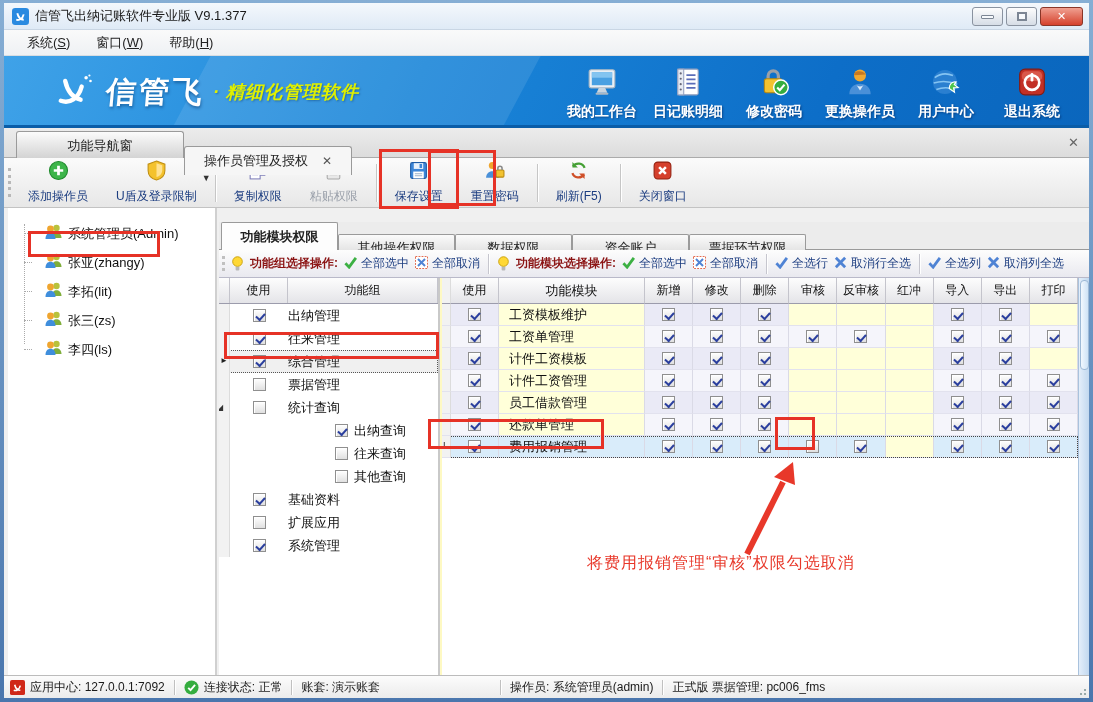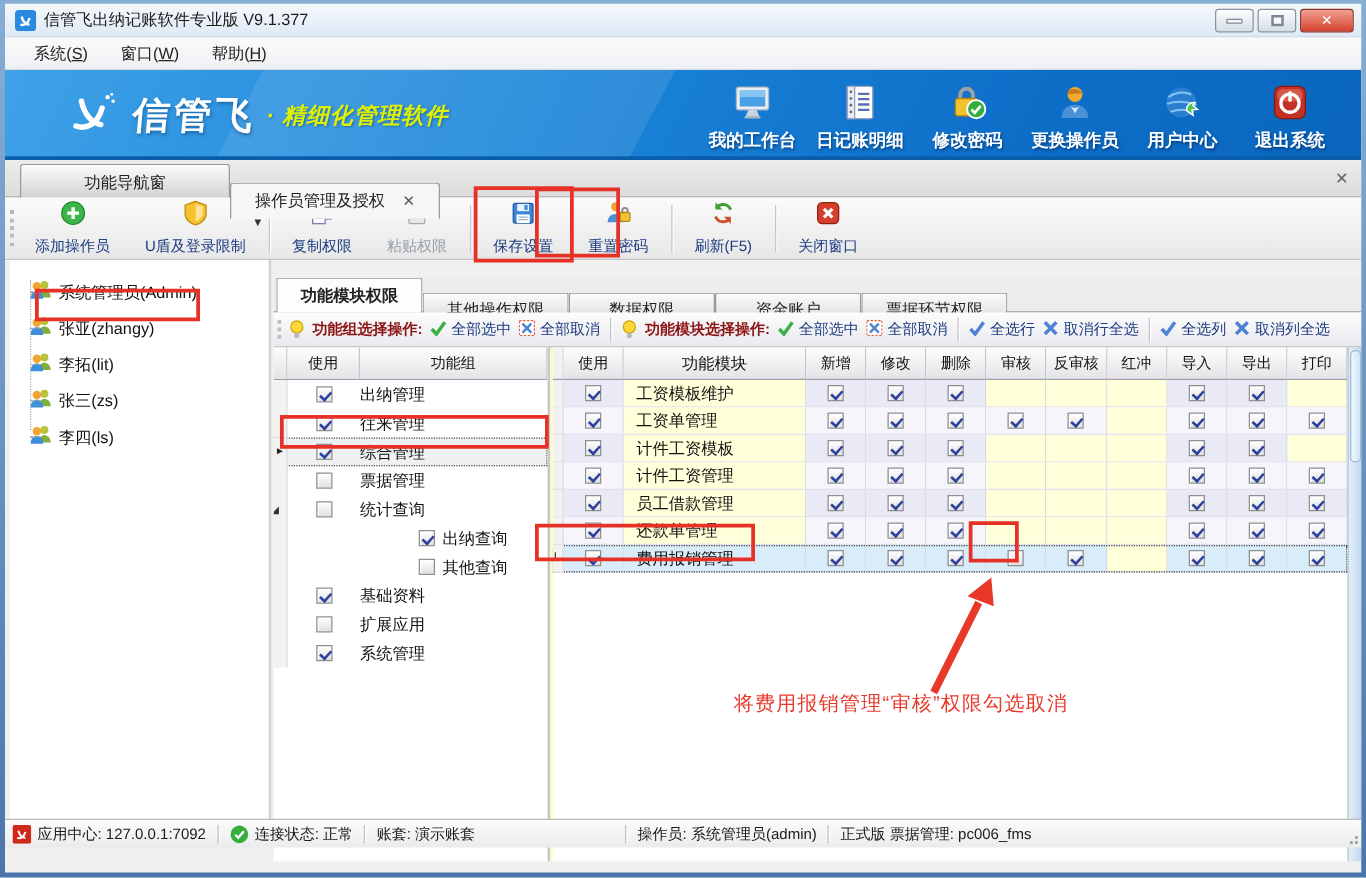--- a/index.html
+++ b/index.html
@@ -44,21 +44,21 @@
 .tbtn svg{width:21px;height:21px;}
 .tlabel{font-size:12px;color:#1c3d80;white-space:nowrap;}
 .tbtn.disabled .tlabel{color:#9aa0aa;}
 .tbtn .caret{position:absolute;right:0;top:16px;font-size:9px;color:#333;}
 .tsep{width:1px;height:38px;background:#c6c6c6;margin:0 4px;box-shadow:1px 0 0 #fff;}
 .tbtn.hl::after{content:"";position:absolute;left:-2px;top:-8px;right:-2px;bottom:-1px;border:3px solid #e63226;z-index:30;}
 
 .leftpanel{position:absolute;left:4px;top:205px;width:209px;height:467px;background:#fff;border-right:2px solid #d0d0d0;}
 .utree{position:relative;padding-top:11px;}
 .utree::before{content:"";position:absolute;left:16px;top:16px;height:120px;border-left:1px dotted #aaa;}
-.unode{position:relative;height:29px;display:flex;align-items:center;padding-left:15px;cursor:pointer;}
+.unode{position:relative;height:29px;display:flex;align-items:center;padding-left:36px;cursor:pointer;}
 .unode::before{content:"";position:absolute;left:16px;top:14px;width:8px;border-top:1px dotted #aaa;}
 .unode svg{width:19px;height:17px;margin-right:5px;flex:none;}
 .uname{font-size:13px;color:#111;white-space:nowrap;}
 
 .rightpanel{position:absolute;left:215px;top:219px;width:870px;height:467px;background:#fef9c3;}
 .permtabs{position:absolute;left:0;top:0;width:100%;height:28px;border-bottom:1px solid #9a9a9a;background:#ececec;display:flex;padding-left:2px;}
 .ptab{width:117px;height:26px;margin-top:12px;display:flex;align-items:center;justify-content:center;font-size:13px;color:#222;border:1px solid #9a9a9a;border-bottom:none;border-radius:2px 2px 0 0;background:linear-gradient(#fbfbfb,#d6d6d6);cursor:pointer;}
 .ptab.active{background:#fdfdfd;height:28px;margin-top:0;font-weight:bold;z-index:2;}
 .selbar{position:absolute;left:0;top:28px;width:100%;height:28px;background:linear-gradient(#fdfdfd,#e9e9ef);border-bottom:1px solid #b9b9c9;display:flex;align-items:center;gap:6px;padding-left:12px;overflow:hidden;white-space:nowrap;}
 .selbar::before{content:"";position:absolute;left:3px;top:6px;bottom:6px;border-left:3px dotted #c0c0c0;}
@@ -101,21 +101,21 @@
 .mrow.sel .c-perm.empty{background:#ffffd9;}
 .rowmark{position:absolute;left:1px;top:4px;font-size:9px;color:#222;}
 
 .vscroll{position:absolute;right:0;top:56px;bottom:0;width:11px;background:linear-gradient(90deg,#e3eefa,#c2d8ef);border-left:1px solid #a9c2dd;}
 .vscroll .thumb{position:absolute;left:1px;top:2px;width:9px;height:90px;border-radius:4px;background:linear-gradient(90deg,#f2f8fe,#cfe3f6);border:1px solid #9db9d6;}
 
 .ann-text{position:absolute;left:368px;top:331px;font-size:16px;color:#e8382a;letter-spacing:1px;z-index:40;white-space:nowrap;}
 .ann-arrow{position:absolute;left:512px;top:238px;z-index:40;}
 .redbox{position:absolute;border:3px solid #e63226;z-index:35;pointer-events:none;}
 
-.statusbar{position:absolute;left:0;top:652px;width:100%;height:23px;background:linear-gradient(#fcfcfc,#ebebeb);border-top:1px solid #bcbcbc;display:flex;align-items:center;font-size:12px;color:#1a1a1a;}
+.statusbar{position:absolute;left:0;top:672px;width:100%;height:23px;background:linear-gradient(#fcfcfc,#ebebeb);border-top:1px solid #bcbcbc;display:flex;align-items:center;font-size:12px;color:#1a1a1a;}
 .sb-item{display:flex;align-items:center;gap:5px;white-space:nowrap;}
 .sb-bar{width:1px;height:15px;background:#c0c0c0;box-shadow:1px 0 0 #fff;margin:0 9px;}
 .sb-icon{width:15px;height:15px;}
 .grip{position:absolute;right:2px;bottom:2px;width:11px;height:11px;background:
  radial-gradient(circle at 9px 9px,#9aa 1.2px,transparent 1.4px),
  radial-gradient(circle at 5px 9px,#9aa 1.2px,transparent 1.4px),
  radial-gradient(circle at 9px 5px,#9aa 1.2px,transparent 1.4px);}
 </style>
 </head>
 <body>
@@ -481,20 +481,28 @@
                 <span class="cb "></span>
               </div>
               <div class="g-label">统计查询</div>
             </div>
             <div class="grow ">
               <div class="g-strip"></div>
               <div style="width:105px;flex:none"></div>
               <div class="g-label">
                 <span class="cb on"></span>
                 <span>出纳查询</span>
+              </div>
+            </div>
+            <div class="grow ">
+              <div class="g-strip"></div>
+              <div style="width:105px;flex:none"></div>
+              <div class="g-label">
+                <span class="cb "></span>
+                <span>往来查询</span>
               </div>
             </div>
             <div class="grow ">
               <div class="g-strip"></div>
               <div style="width:105px;flex:none"></div>
               <div class="g-label">
                 <span class="cb "></span>
                 <span>其他查询</span>
               </div>
             </div>

